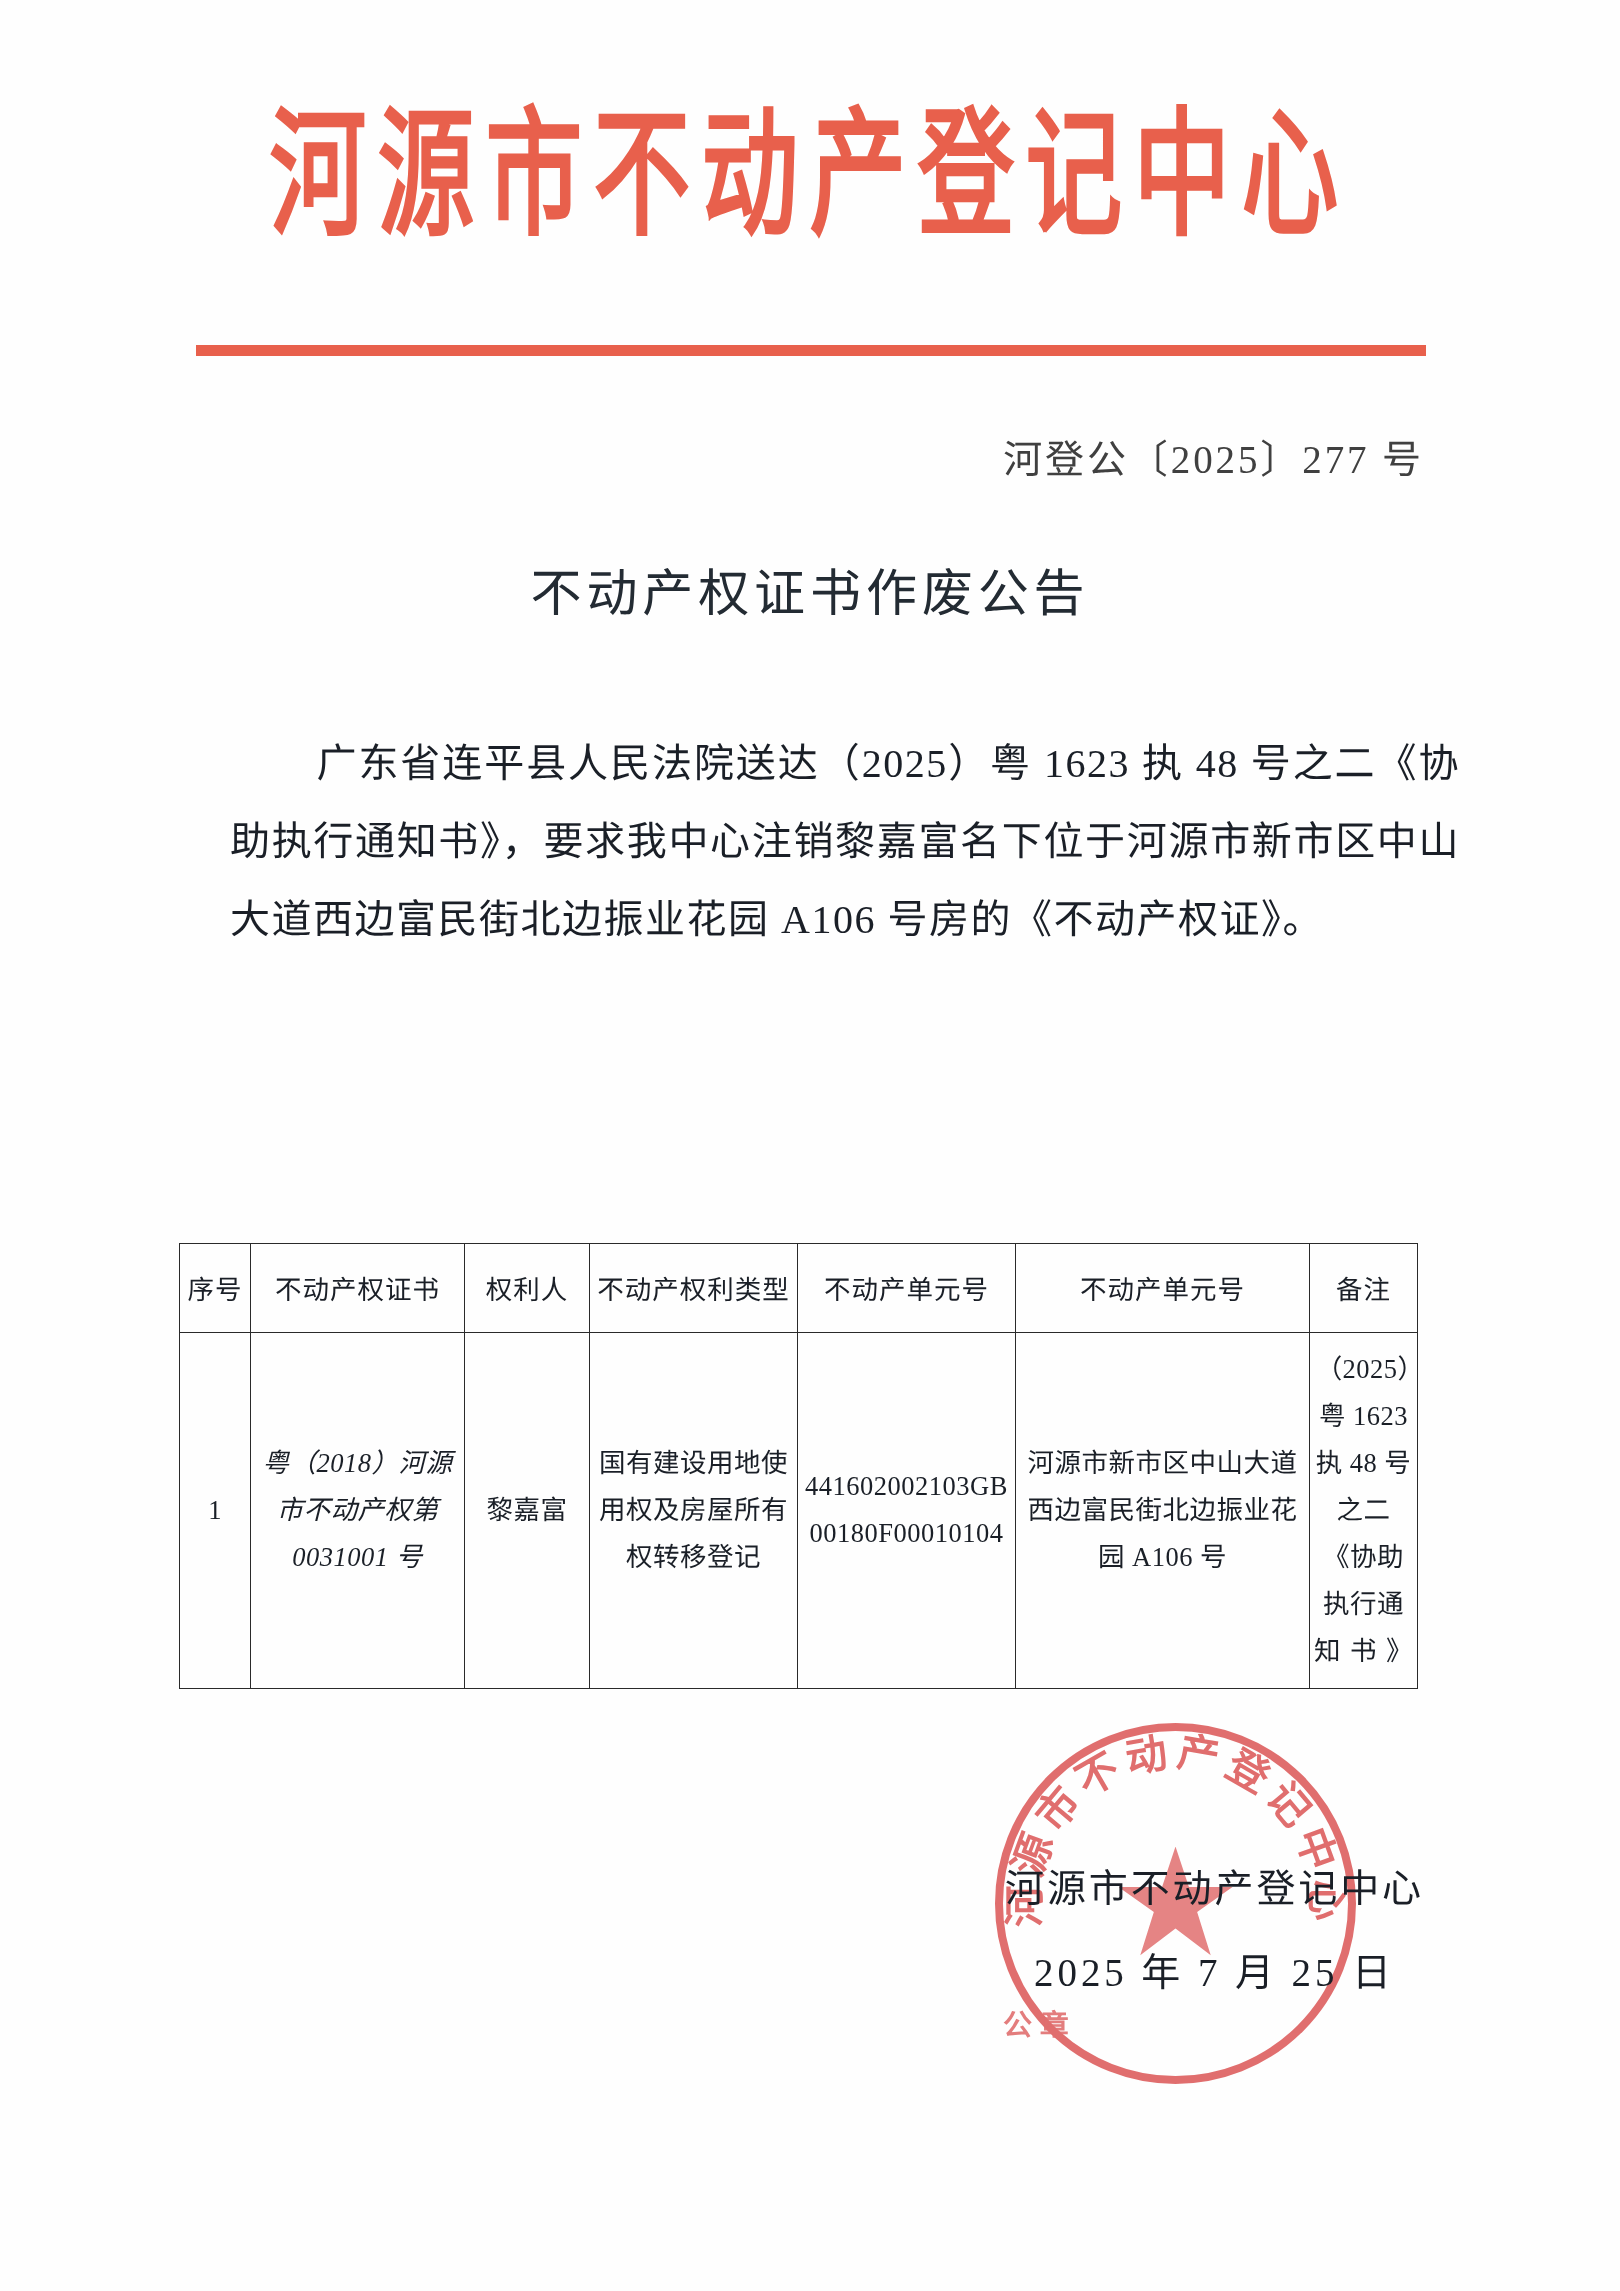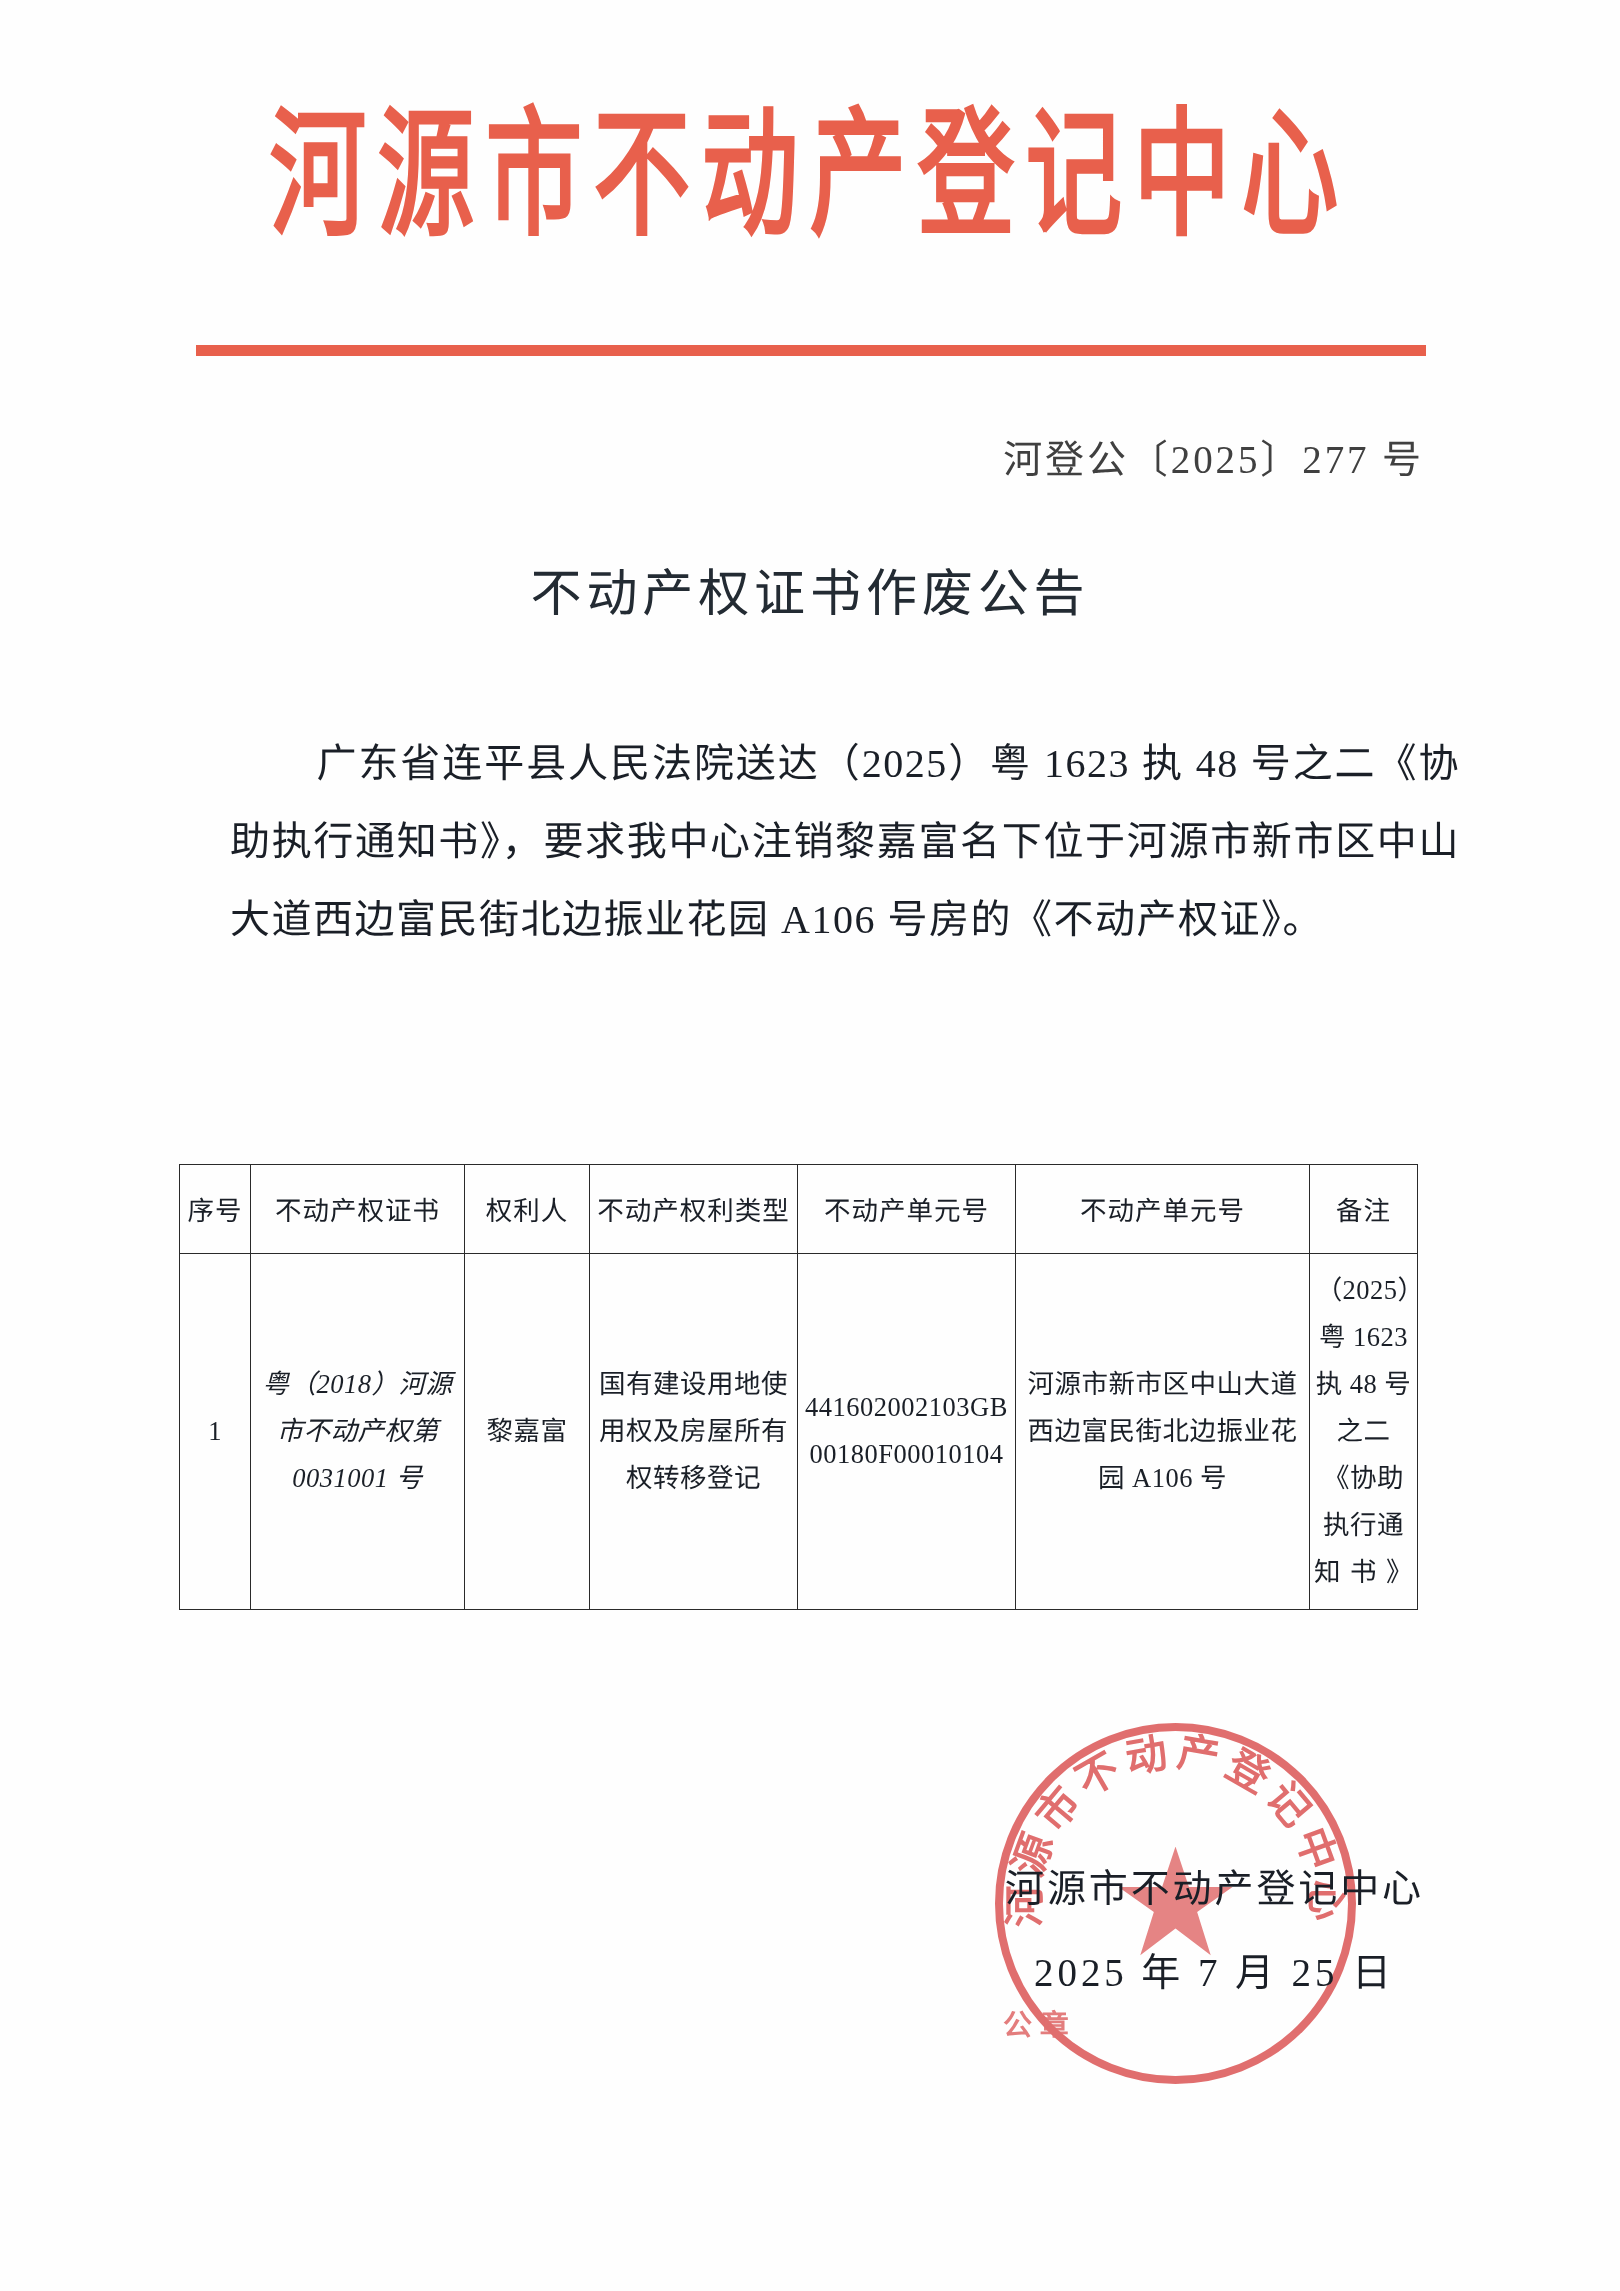--- a/index.html
+++ b/index.html
@@ -92,21 +92,21 @@
     text-justify: inter-ideograph;
     color: #1a1f27;
     margin: 0 0 3.9px 0;
   }
   .para .indent { display: inline-block; width: 86px; }
 
   
   .table-wrap {
     position: absolute;
     left: 179px;
-    top: 1164px;
+    top: 1243px;
     width: 1186px;
   }
   table.notice-table {
     width: 100%;
     border-collapse: collapse;
     table-layout: fixed;
   }
   table.notice-table th,
   table.notice-table td {
     border: 1.5px solid #2a2a2a;

